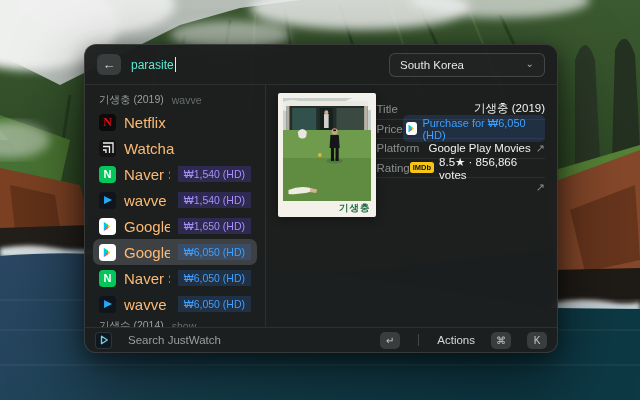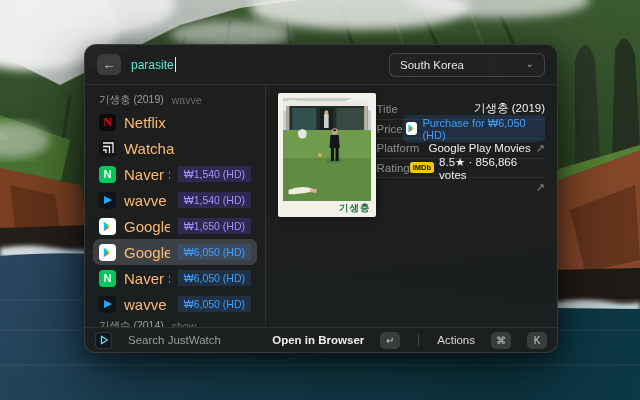--- a/index.html
+++ b/index.html
@@ -357,21 +357,20 @@
     </div>
 
     <div class="footer">
       <span class="jw-icon">
         <svg width="10" height="10" viewBox="0 0 12 12">
             <path d="M3,1.5 L10,6 L3,10.5 Z" fill="none" stroke="#6fd0e8" stroke-width="1.6" stroke-linejoin="round"></path>
           </svg>
       </span>
       <span class="footer-label">Search JustWatch</span>
 
-      <span class="action">Open in Browser</span>
       <span class="kbd">↵</span>
       <span class="foot-div"></span>
       <span class="action secondary">Actions</span>
       <span class="kbd">⌘</span>
       <span class="kbd">K</span>
     </div>
   </div>
 </div>
 
 </body></html>

